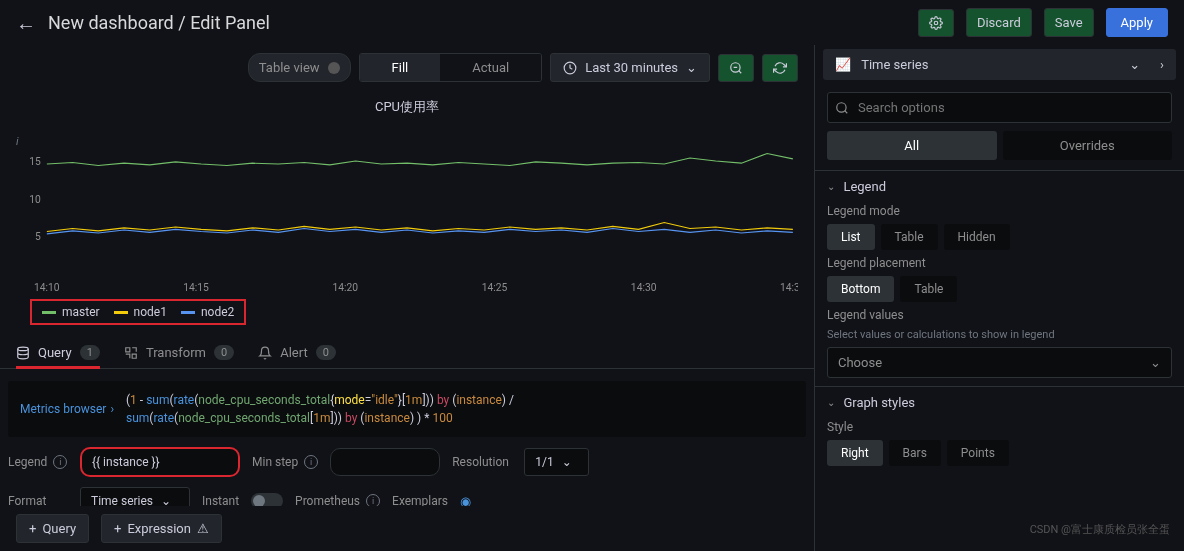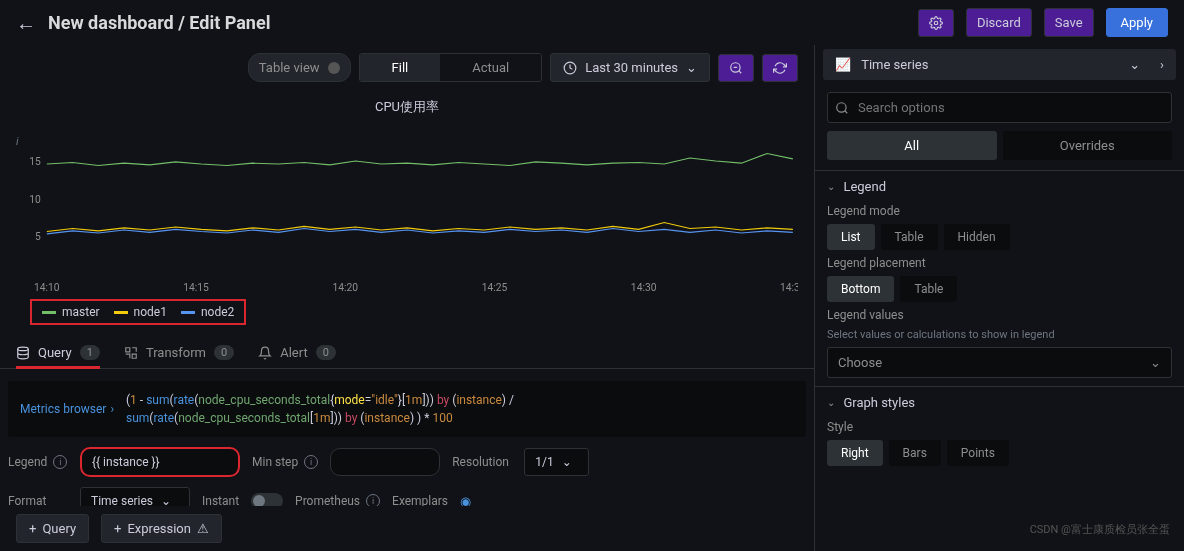--- a/index.html
+++ b/index.html
@@ -1,22 +1,22 @@
 <!DOCTYPE html>
 <html><head>
 <meta charset="utf-8">
 <style>
 *{box-sizing:border-box;margin:0;padding:0;font-family:-apple-system,BlinkMacSystemFont,"Segoe UI",Roboto,sans-serif}
 body{background:#111217;color:#ccccdc;font-size:13px;overflow:hidden}
 .app{display:flex;flex-direction:column;height:551px;width:1184px}
 .header{display:flex;align-items:center;padding:8px 16px;gap:12px}
 .back-arrow{font-size:20px;cursor:pointer;color:#ccccdc}
-.title{font-size:18px;color:#d8d9da;font-weight:700}
+.title{font-size:18px;color:#d8d9da;font-weight:400}
 .header-spacer{flex:1}
-.icon-btn{background:#4c1d95;border:1px solid #2c3235;color:#ccccdc;padding:6px 10px;border-radius:3px;cursor:pointer;display:inline-flex;align-items:center;gap:6px;font-size:13px}
+.icon-btn{background:#14532d;border:1px solid #2c3235;color:#ccccdc;padding:6px 10px;border-radius:3px;cursor:pointer;display:inline-flex;align-items:center;gap:6px;font-size:13px}
 .icon-btn svg{width:14px;height:14px;fill:none;stroke:currentColor;stroke-width:2}
 .apply-btn{background:#3871dc;border:1px solid #3871dc;color:#fff;padding:6px 14px;border-radius:3px;cursor:pointer;font-size:13px}
 .main{display:flex;flex:1;min-height:0}
 .left{flex:1;display:flex;flex-direction:column;min-width:0}
 .toolbar{display:flex;align-items:center;gap:8px;padding:8px 16px}
 .toolbar-spacer{flex:1}
 .toggle-group{display:flex;border:1px solid #2c3235;border-radius:3px;overflow:hidden}
 .toggle-item{background:#111217;color:#8e8e8e;padding:6px 32px;cursor:pointer;font-size:13px}
 .toggle-item.active{background:#22252b;color:#fff}
 .table-view{display:flex;align-items:center;gap:8px;background:#22252b;border:1px solid #2c3235;padding:6px 10px;border-radius:12px;color:#8e8e8e}

